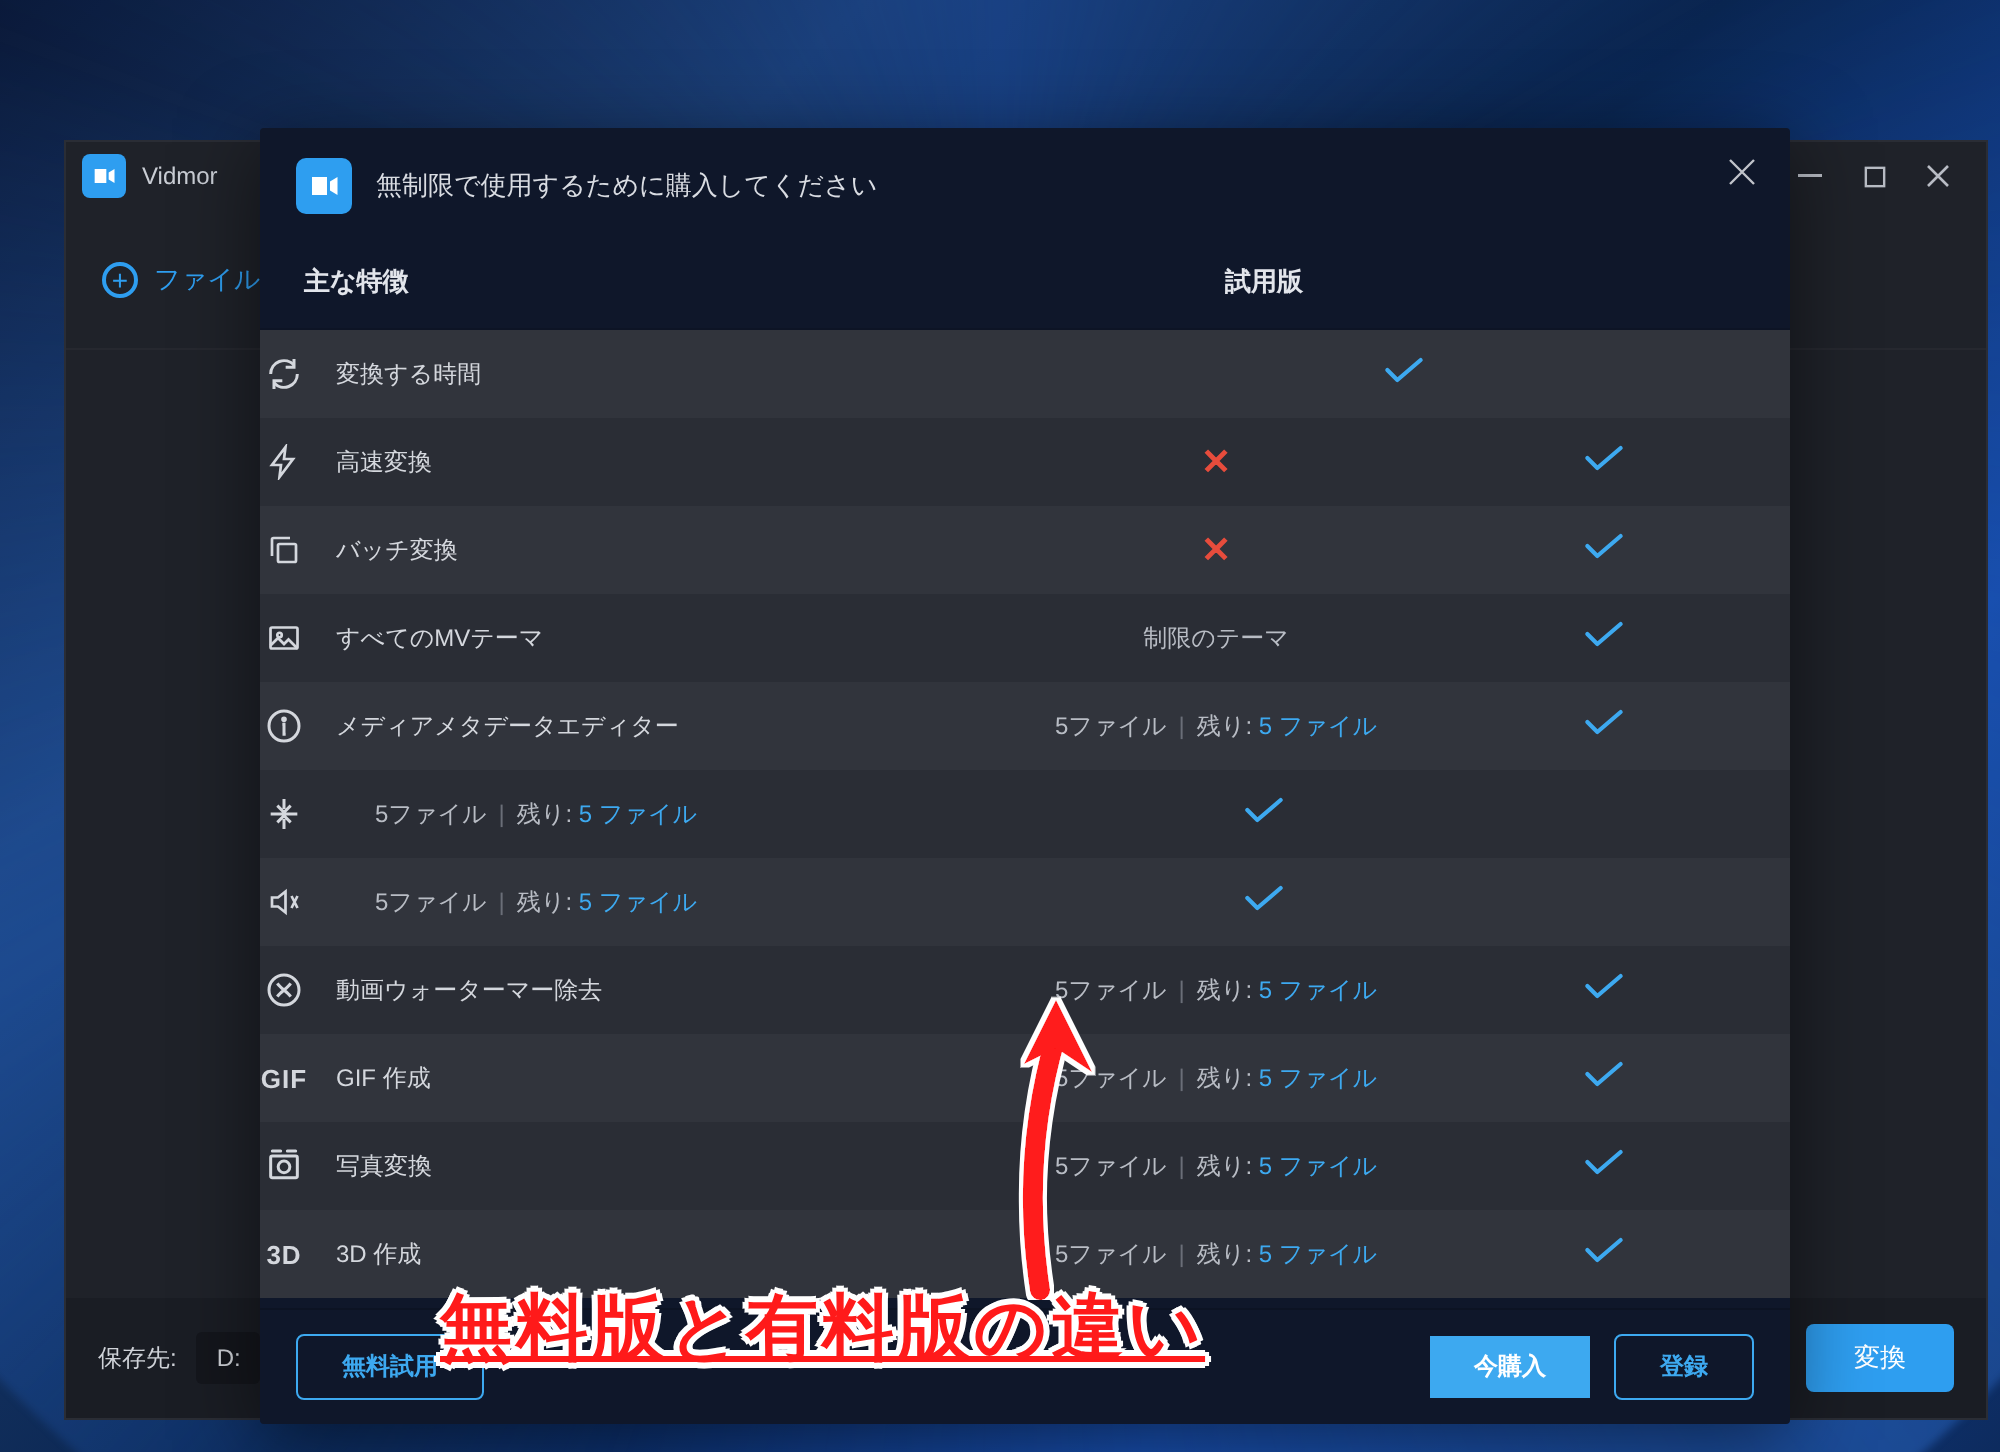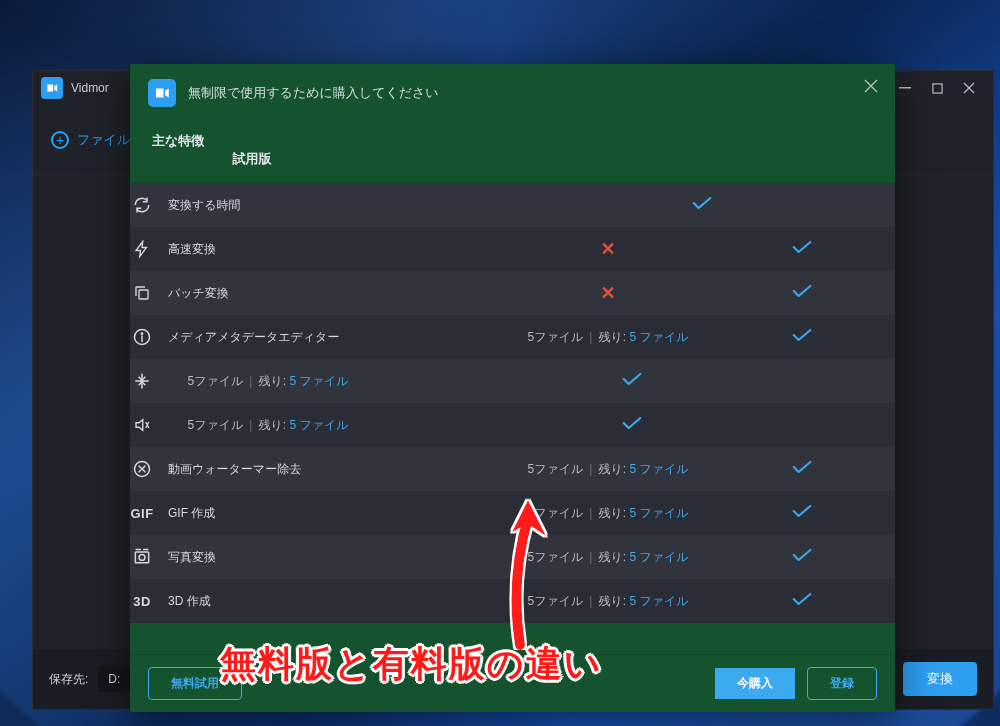--- a/index.html
+++ b/index.html
@@ -31,29 +31,29 @@
 .toolbar-row { height: 70px; display: flex; align-items: center; padding: 0 18px; border-bottom: 1px solid rgba(255,255,255,.03);}
 .add-file { display: flex; align-items: center; color: #2e9ef0; font-size: 13px; gap: 8px; }
 .add-file .plus { width: 18px; height: 18px; border: 2px solid #2e9ef0; border-radius: 50%; display: flex; align-items: center; justify-content: center; font-size: 14px; line-height: 1;}
 .bottom-bar { position: absolute; left: 0; right: 0; bottom: 0; height: 60px; display: flex; align-items: center; padding: 0 16px; background: #1a1d24; gap: 10px;}
 .bottom-label { color: #cfd2d8; font-size: 12px; }
 .bottom-path { color: #cfd2d8; font-size: 12px; background: #14161c; padding: 6px 10px; border-radius: 3px;}
 .convert-btn { margin-left: auto; background: #2e9ef0; color: #fff; border-radius: 4px; padding: 8px 24px; font-size: 13px; }
 
 .dialog {
   position: absolute; left: 130px; top: 64px; width: 765px; height: 648px;
-  background: #14532d; border-radius: 2px; box-shadow: 0 8px 40px rgba(0,0,0,.5);
+  background: #0f172a; border-radius: 2px; box-shadow: 0 8px 40px rgba(0,0,0,.5);
   display: flex; flex-direction: column;
 }
 .dialog-header { height: 58px; display: flex; align-items: center; padding: 0 18px; position: relative; }
 .dialog-logo { width: 28px; height: 28px; background: #2e9ef0; border-radius: 5px; display: flex; align-items: center; justify-content: center; margin-right: 12px;}
 .dialog-logo svg { width: 18px; height: 18px; }
 .dialog-title { color: #d9dce2; font-size: 13px; }
 .dialog-close { position: absolute; right: 10px; top: 8px; width: 28px; height: 28px; display: flex; align-items: center; justify-content: center; color: #c0c3ca; cursor: pointer;}
-.table-head { display: flex; padding: 10px 0 14px 22px; border-bottom: 1px solid rgba(0,0,0,.1); flex-direction: column;}
+.table-head { display: flex; padding: 10px 0 14px 22px; border-bottom: 1px solid rgba(0,0,0,.1);}
 .th { color: #e2e5eb; font-size: 13px; font-weight: bold; }
 .th-feature { width: 380px; }
 .th-trial { width: 200px; text-align: center; }
 .th-registered { flex: 1; text-align: center; }
 .feature-list { flex: 1; overflow-y: auto; position: relative;}
 .feature-list::-webkit-scrollbar { width: 6px; }
 .feature-list::-webkit-scrollbar-thumb { background: #4a4e58; border-radius: 3px; }
 .row { display: flex; align-items: center; height: 44px; }
 .row:nth-child(odd) { background: #31343c; }
 .row:nth-child(even) { background: #2a2d35; }
@@ -71,21 +71,21 @@
 .dialog-footer { height: 58px; display: flex; align-items: center; padding: 0 18px; gap: 12px; border-top: 1px solid rgba(0,0,0,.15); font-weight: bold;}
 .btn-outline { border: 1px solid #3da9f0; color: #3da9f0; padding: 7px 22px; border-radius: 4px; font-size: 12px; cursor: pointer; }
 .btn-primary { background: #3da9f0; color: #fff; padding: 7px 22px; border-radius: 0; font-size: 12px; cursor: pointer; }
 .footer-spacer { flex: 1; }
 
 .annotation-arrow { position: absolute; left: 470px; top: 490px; pointer-events: none;}
 .annotation-text {
   position: absolute; left: 220px; top: 640px;
   font-size: 36px; font-weight: 900; color: #ff1a1a;
   text-shadow: -2px -2px 0 #fff, 2px -2px 0 #fff, -2px 2px 0 #fff, 2px 2px 0 #fff, 0 3px 0 #fff, 3px 0 0 #fff, -3px 0 0 #fff, 0 -3px 0 #fff;
-  pointer-events: none; letter-spacing: 2px;
+  pointer-events: none; letter-spacing: 2px; text-decoration: underline;
 }
 </style>
 </head>
 <body>
 
 <div class="bg-swirl"></div>
 
 <div class="main-window">
   <div class="main-titlebar">
     <div class="main-logo">
@@ -175,20 +175,36 @@
       </div>
       <div class="row">
         <div class="row-icon">
           <svg viewBox="0 0 24 24" width="18" height="18" fill="none" stroke="currentColor" stroke-width="1.8">
             <rect x="8" y="8" width="12" height="12" rx="1"></rect>
             <path d="M4 16V5a1 1 0 0 1 1-1h11"></path>
           </svg>
         </div>
         <div class="row-label">バッチ変換</div>
         <div class="row-trial"><span class="x">✕</span></div>
+        <div class="row-reg">
+          <span class="check"><svg viewBox="0 0 24 16">
+              <path d="M2 8l6 6L22 2" fill="none" stroke="currentColor" stroke-width="2.5" stroke-linecap="round" stroke-linejoin="round"></path>
+            </svg></span>
+        </div>
+      </div>
+      <div class="row">
+        <div class="row-icon">
+          <svg viewBox="0 0 24 24" width="20" height="18" fill="none" stroke="currentColor" stroke-width="1.8">
+            <rect x="3" y="5" width="18" height="14" rx="1"></rect>
+            <circle cx="9" cy="10" r="1.5"></circle>
+            <path d="M3 17l5-5 4 4 3-3 6 6"></path>
+          </svg>
+        </div>
+        <div class="row-label">すべてのMVテーマ</div>
+        <div class="row-trial">制限のテーマ</div>
         <div class="row-reg">
           <span class="check"><svg viewBox="0 0 24 16">
               <path d="M2 8l6 6L22 2" fill="none" stroke="currentColor" stroke-width="2.5" stroke-linecap="round" stroke-linejoin="round"></path>
             </svg></span>
         </div>
       </div>
       <div class="row">
         <div class="row-icon">
           <svg viewBox="0 0 24 24" width="20" height="20" fill="none" stroke="currentColor" stroke-width="1.8">
             <circle cx="12" cy="12" r="9"></circle>

